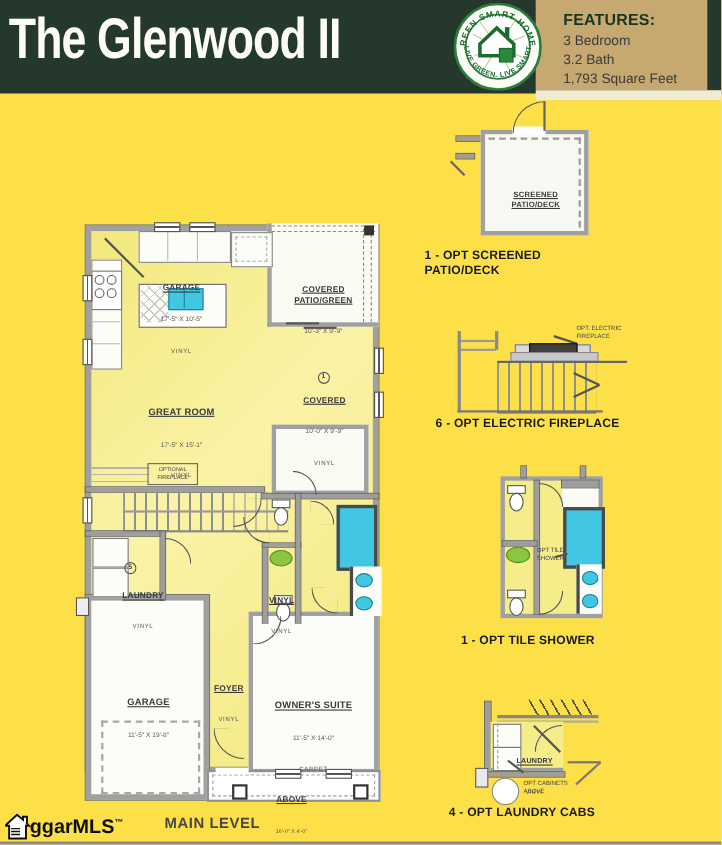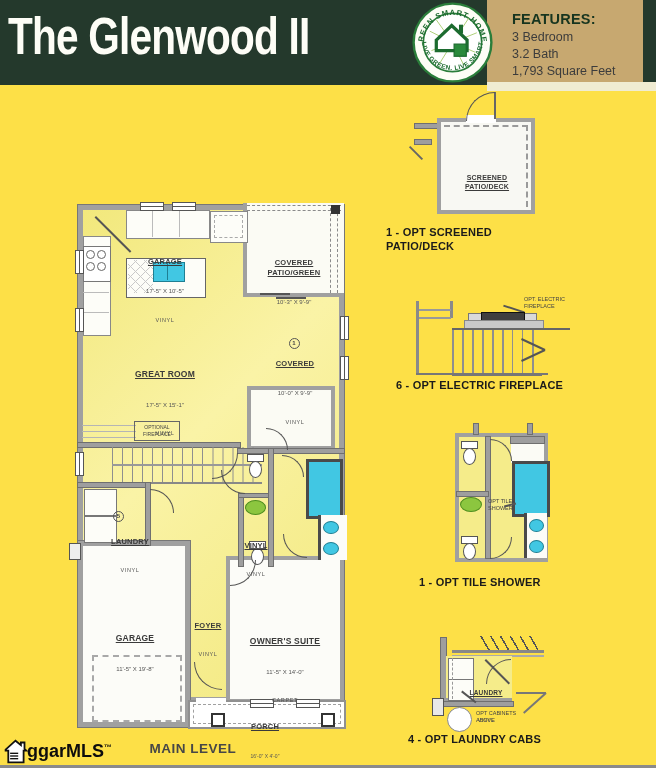--- a/index.html
+++ b/index.html
@@ -226,21 +226,21 @@
   <div class="lbl" style="left:185px;top:600px;width:46px">
     <div class="nm">FOYER</div>
     <div class="fl">VINYL</div>
   </div>
   <div class="lbl" style="left:240px;top:615px;width:90px">
     <div class="nm nm-lg">OWNER'S SUITE</div>
     <div class="dm">11'-5" X 14'-0"</div>
     <div class="fl">CARPET</div>
   </div>
   <div class="lbl" style="left:235px;top:701px;width:60px">
-    <div class="nm">PORCH</div>
+    <div class="nm">ABOVE</div>
     <div class="dm" style="font-size:5px">16'-0" X 4'-0"</div>
   </div>
 
   <div class="wall" style="left:415px;top:124px;width:24px;height:4px"></div>
   <div class="wall" style="left:415px;top:140px;width:16px;height:4px"></div>
   <div class="line" style="left:407px;top:152px;width:18px;height:2px;transform:rotate(45deg)"></div>
   <div class="room" style="left:437px;top:118px;width:98px;height:96px;background:#f8f8f3;border:4px solid #a0a0a0"></div>
   <div class="a" style="left:444px;top:125px;width:82px;height:80px;border-top:2px dashed #9a9a9a;border-right:2px dashed #9a9a9a"></div>
   <div class="a" style="left:466px;top:115px;width:30px;height:8px;background:#fff"></div>
   <div class="line" style="left:494px;top:92px;width:2px;height:27px"></div>

